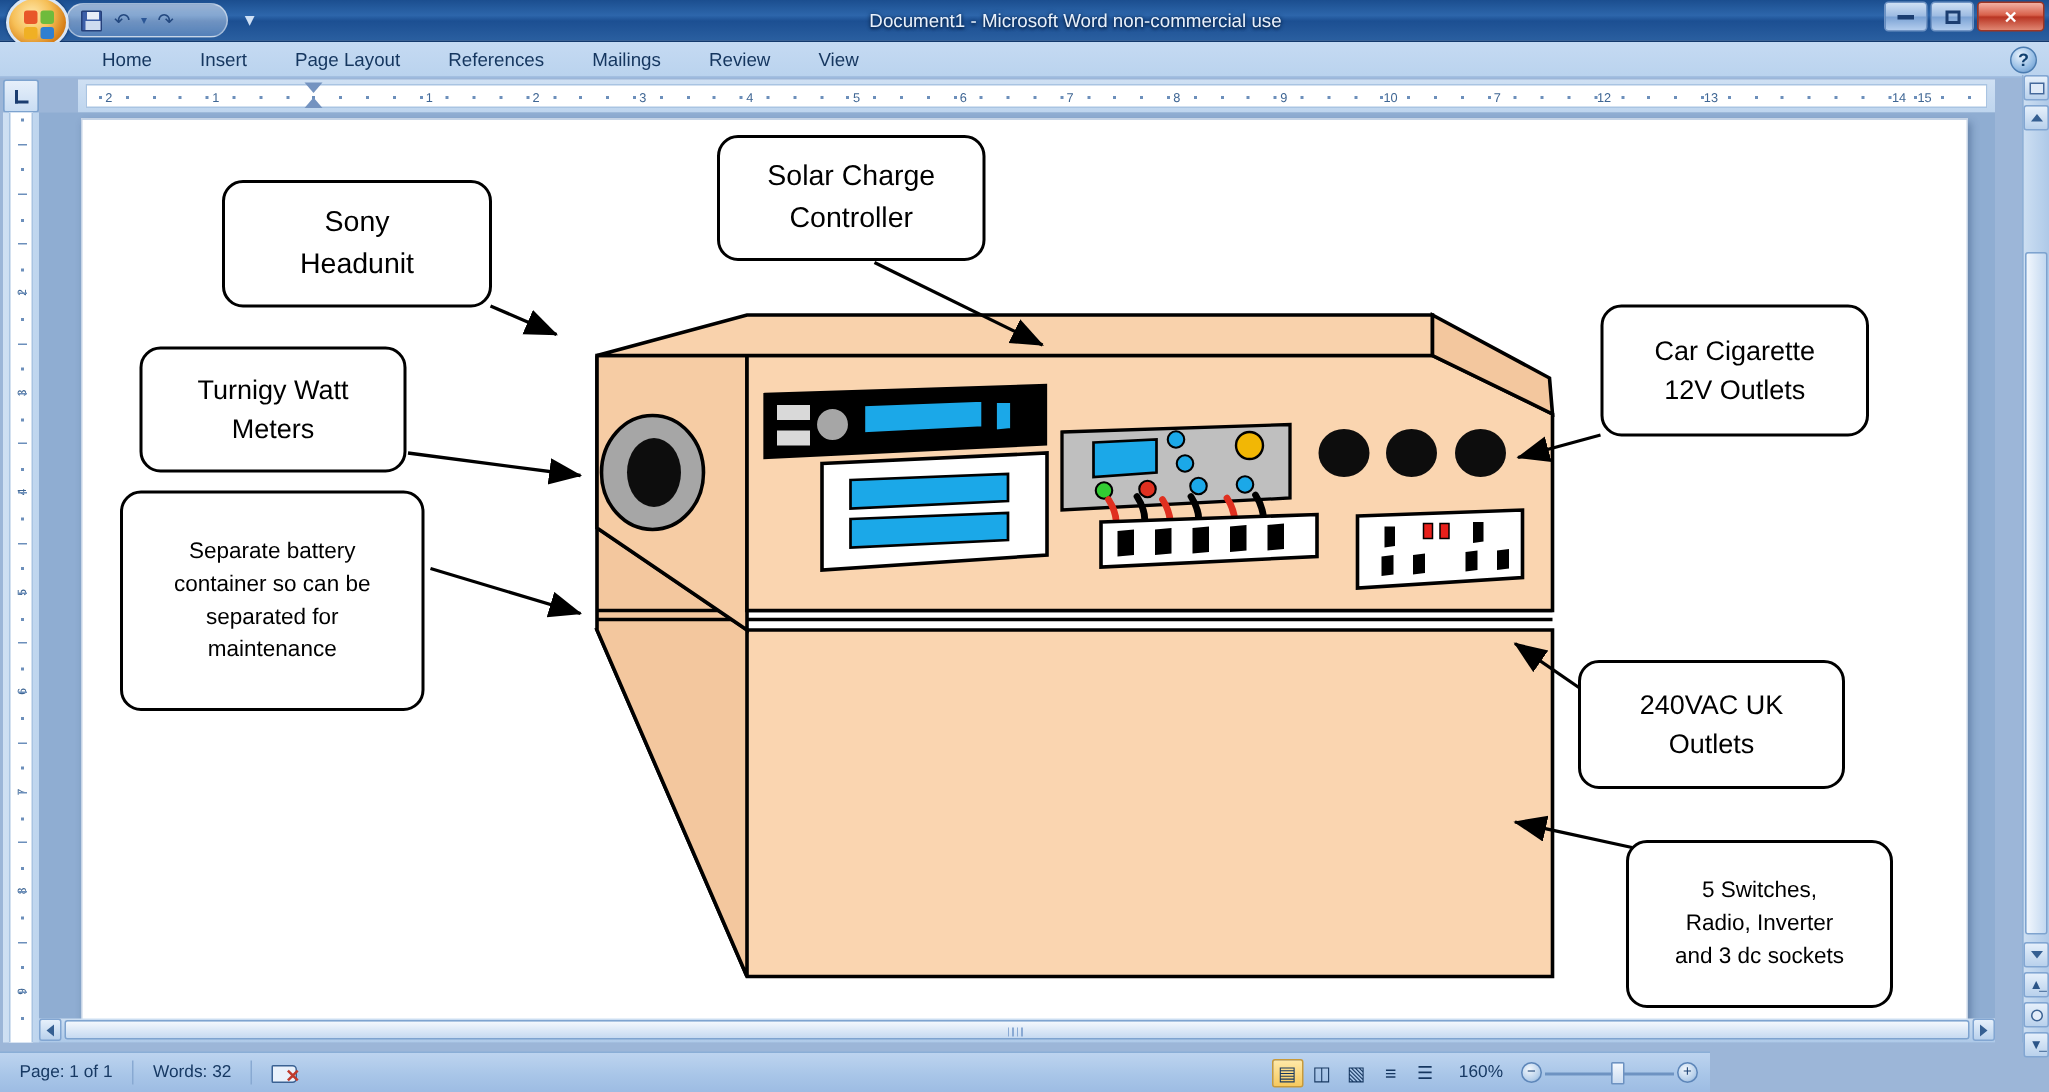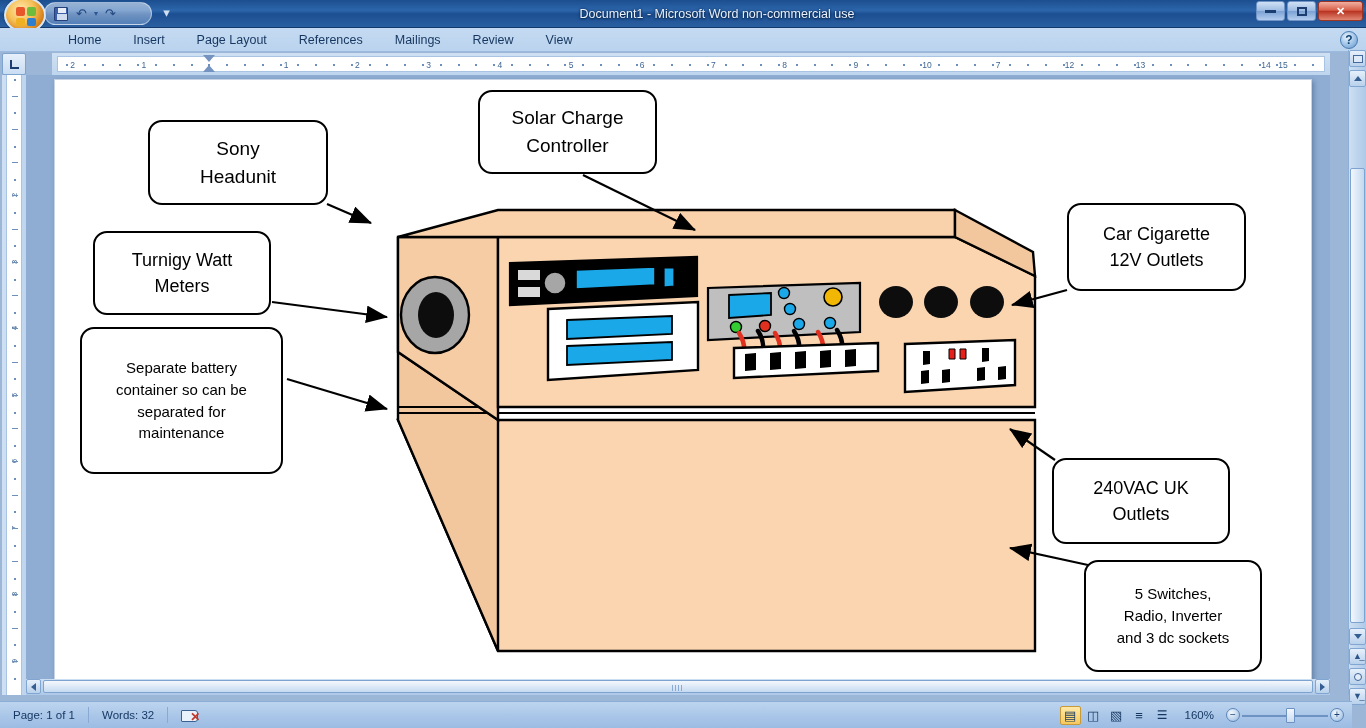--- a/index.html
+++ b/index.html
@@ -173,21 +173,21 @@
   .hthumb {
     position: absolute; left: 1px; top: 1px; width: 1272px; height: 13px;
     background: linear-gradient(to bottom,#f4f8fd,#c6daf1);
     border: 1px solid #7ea3cf; border-radius: 2px;
   }
   .hgrip { position:absolute; left:50%; top:4px; margin-left:-6px; width:12px; height:6px;
            background: repeating-linear-gradient(to right,#8aaad4 0 1px, transparent 1px 3px); }
 
   
   .statusbar {
-    position: absolute; left: 0; bottom: 0; width: 1352px; height: 27px;
+    position: absolute; left: 0; bottom: 0; width: 1140px; height: 27px;
     background: linear-gradient(to bottom,#bdd4ef 0%, #a9c6e8 55%, #9dbce3 100%);
     border-top: 1px solid #8aaed6;
     display: flex; align-items: center; font-size: 11.5px; color: #173963;
   }
   .stitem { padding: 0 13px; height: 27px; line-height: 27px; }
   .stsep { width: 1px; height: 16px; background: #88a9d2; }
   .proof-ic { position: relative; width: 18px; height: 13px; }
   .proof-ic::before { content:""; position:absolute; left:0; top:1px; width:15px; height:10px;
     background:#e9f1fb; border:1px solid #2f5party; border:1px solid #3a6192; border-radius:1px 3px 3px 1px; }
   .proof-x { position:absolute; right:-1px; top:3px; color:#c0392b; font-size:12px; font-weight:bold; line-height:10px; }
@@ -517,21 +517,21 @@
       <div>Meters</div>
     </div>
 
     <div class="callout" style="left:25px;top:247px;width:203px;height:147px;font-size:15px;">
       <div>Separate battery</div>
       <div>container so can be</div>
       <div>separated for</div>
       <div>maintenance</div>
     </div>
 
-    <div class="callout" style="left:997px;top:378px;width:178px;height:86px;font-size:18px;justify-content:center;">
+    <div class="callout" style="left:997px;top:360px;width:178px;height:86px;font-size:18px;justify-content:center;">
       <div>240VAC UK</div>
       <div>Outlets</div>
     </div>
 
     <div class="callout" style="left:1029px;top:480px;width:178px;height:112px;font-size:15px;">
       <div>5 Switches,</div>
       <div>Radio, Inverter</div>
       <div>and 3 dc sockets</div>
     </div>
 

